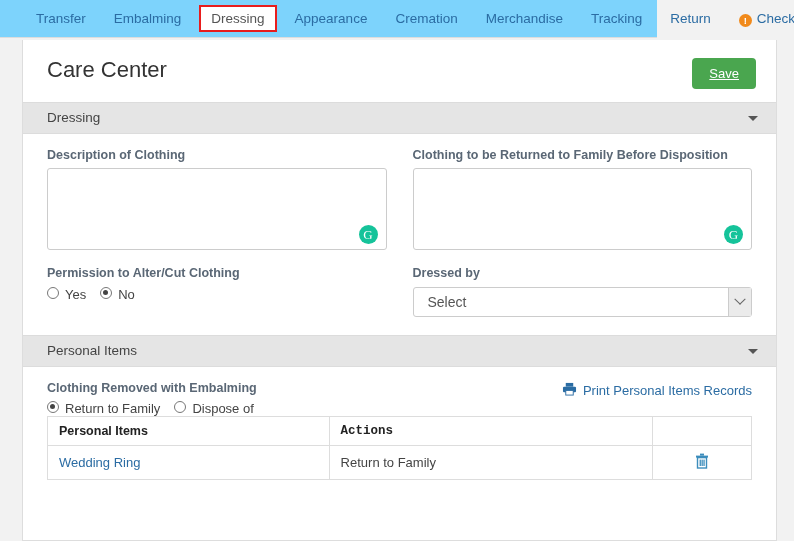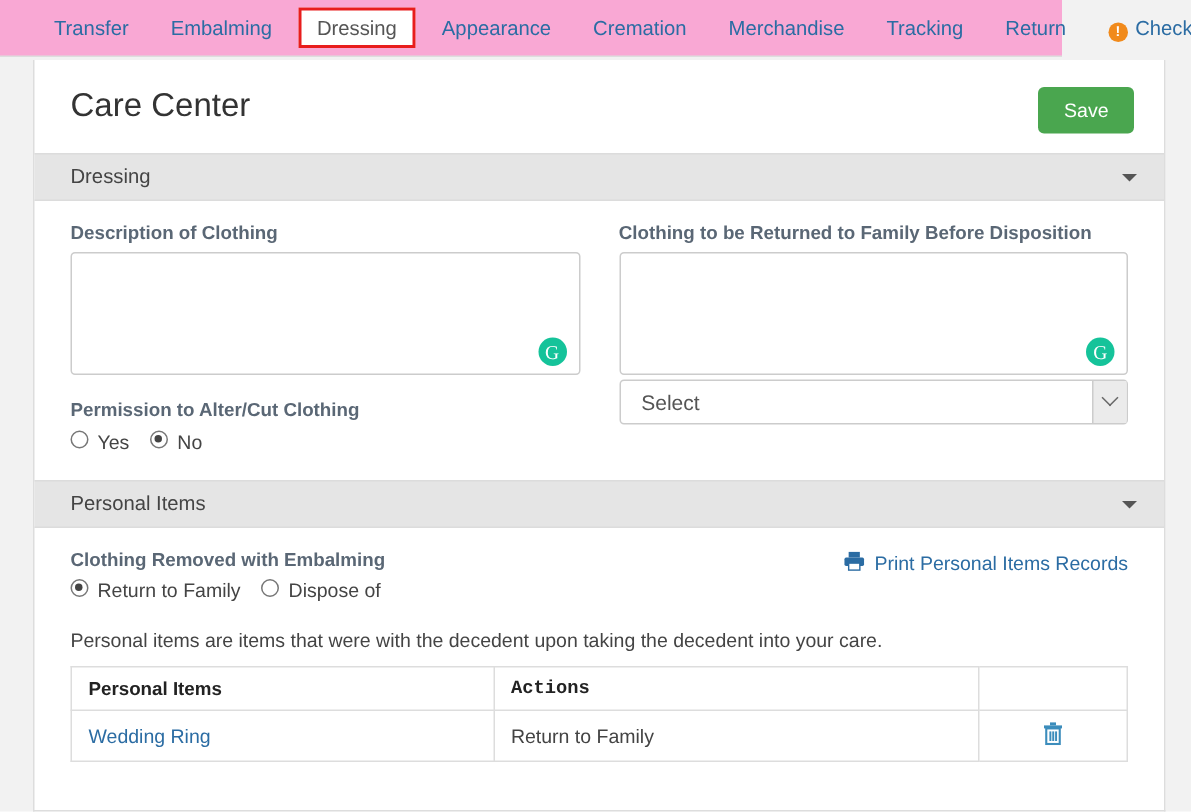--- a/index.html
+++ b/index.html
@@ -14,23 +14,23 @@
     font-size: 13px;
     color: #333333;
     overflow: hidden;
   }
 
   
   .tabbar {
     position: absolute;
     left: 0;
     top: 0;
-    width: 708px;
+    width: 657px;
     height: 38px;
-    background: #f9a8d4;
+    background: #7dd3fc;
     border-bottom: 1px solid #dddddd;
     box-sizing: border-box;
   }
   .tabs {
     display: flex;
     align-items: center;
     height: 37px;
     padding-left: 22px;
   }
   .tab {
@@ -100,20 +100,21 @@
     right: 20px;
     top: 18px;
     background: #4aa64f;
     color: #ffffff;
     border: none;
     border-radius: 4px;
     font-size: 13px;
     font-family: "Liberation Sans", sans-serif;
     padding: 8px 17px;
     cursor: pointer;
+    text-decoration: underline;
   }
 
   
   .section-head {
     background: #e5e5e5;
     height: 30px;
     line-height: 30px;
     padding: 0 24px;
     font-size: 13.5px;
     color: #444444;
@@ -397,20 +398,21 @@
         </div>
       </div>
 
       <div class="col">
         <label class="field-label">Clothing to be Returned to Family Before Disposition</label>
         <div class="ta-wrap">
           <textarea class="ta" placeholder="" style=""></textarea>
           <span class="grammarly">G</span>
         </div>
 
+        <label class="sub-label">Dressed by</label>
         <div class="sel-wrap">
           <select class="sel">
             <option>Select</option>
           </select>
           <span class="sel-arrow">
               <i></i>
             </span>
         </div>
       </div>
 
@@ -443,21 +445,20 @@
           <svg width="15" height="14" viewBox="0 0 16 15" aria-hidden="true">
             <rect x="4" y="1" width="8" height="4" fill="#2b6ca3"></rect>
             <rect x="1" y="5" width="14" height="6" rx="1.2" fill="#2b6ca3"></rect>
             <rect x="4" y="9" width="8" height="5" fill="#ffffff" stroke="#2b6ca3" stroke-width="1"></rect>
           </svg>
         </span>
         <span>Print Personal Items Records</span>
       </a>
     </div>
 
-    <div class="helper-text">Personal items are items that were with the decedent upon taking the decedent into your care.</div>
 
     <table class="pi-table">
       <thead>
         <tr>
           <th class="col-name">Personal Items</th>
           <th class="col-act">Actions</th>
           <th class="col-del"></th>
         </tr>
       </thead>
       <tbody>

